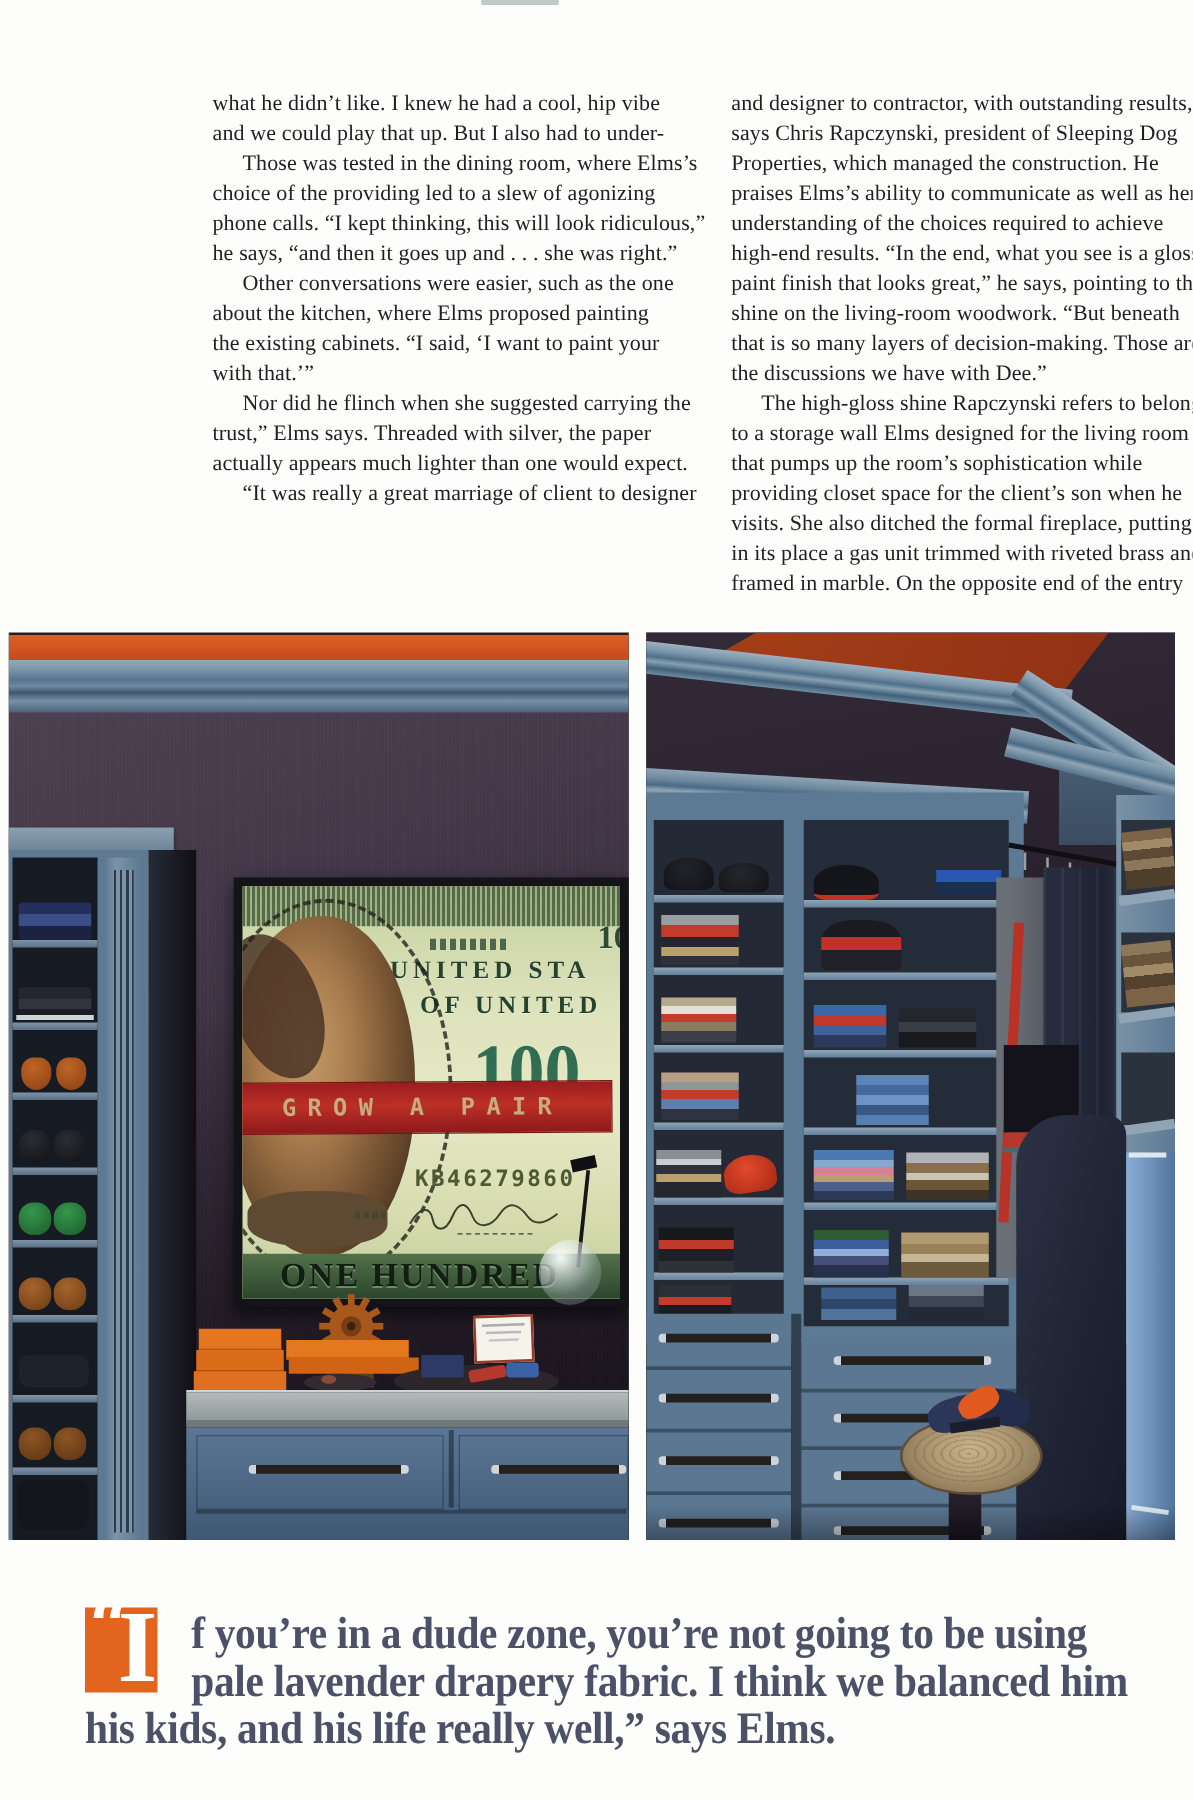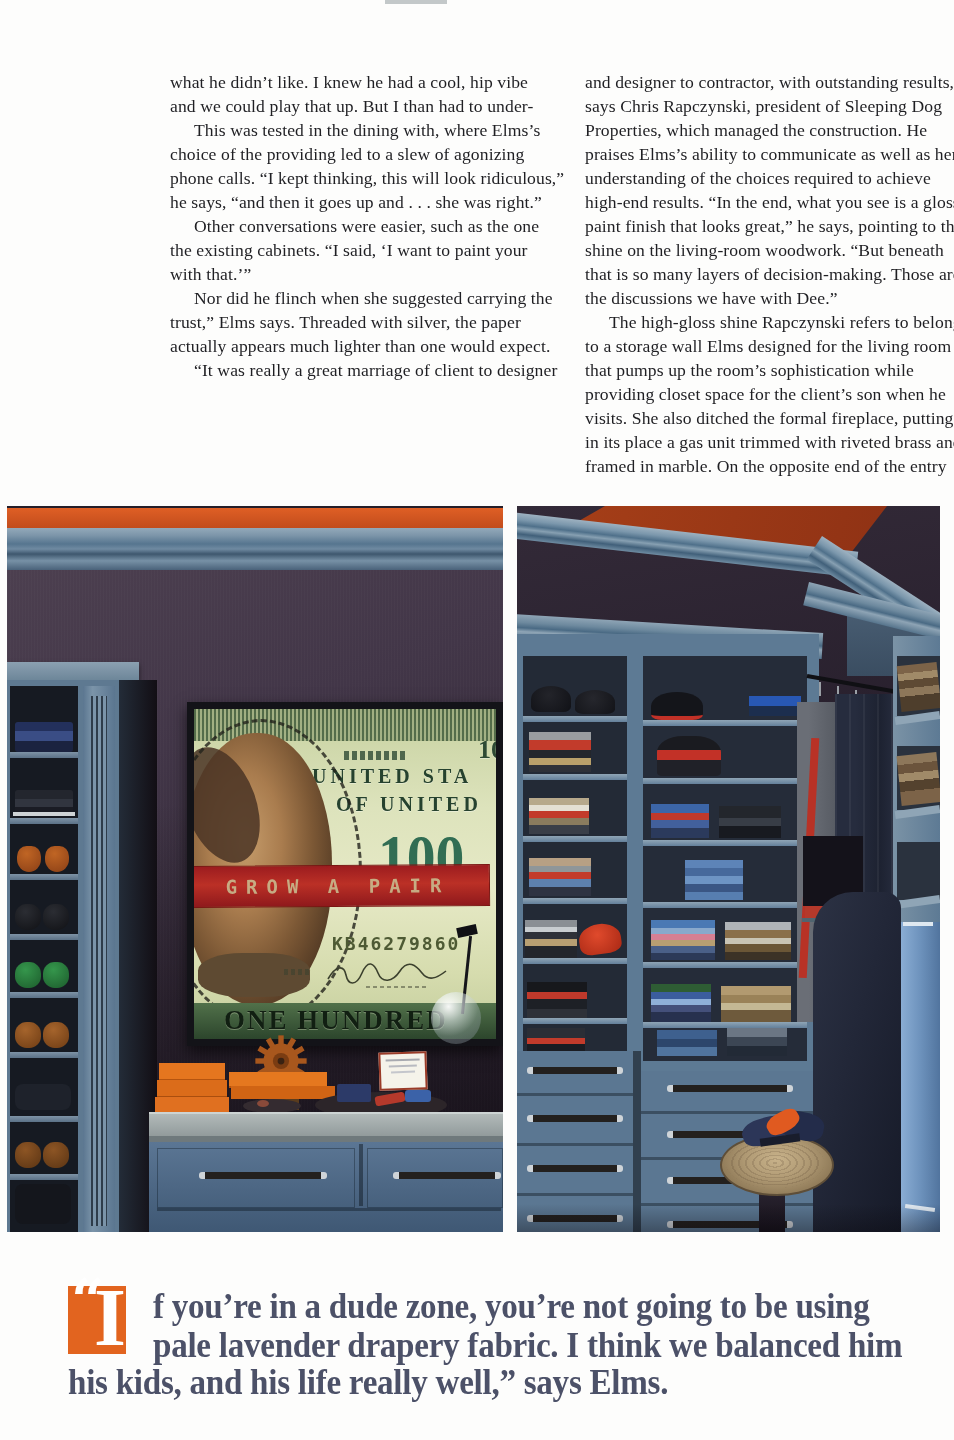--- a/index.html
+++ b/index.html
@@ -26,26 +26,27 @@
      color:var(--quote_text,#4c5168);font-size:36px;white-space:nowrap;
      transform:scaleX(.92);transform-origin:left top;letter-spacing:-.3px}
 </style>
 </head>
 <body>
 
 <div class="a" style="left:385px;top:0;width:62px;height:4px;background:#aab0b4;opacity:.7"></div>
 
 <div class="col" style="left:170px;top:70px;width:392px">
     <div>what he didn’t like. I knew he had a cool, hip vibe</div>
-    <div>and we could play that up. But I than had to under-</div>
-    <div class="indent">This was tested in the dining with, where Elms’s</div>
+    <div>and we could play that up. But I also had to under-</div>
+    <div class="indent">Those was tested in the dining room, where Elms’s</div>
     <div>choice of the providing led to a slew of agonizing</div>
     <div>phone calls. “I kept thinking, this will look ridiculous,”</div>
     <div>he says, “and then it goes up and . . . she was right.”</div>
     <div class="indent">Other conversations were easier, such as the one</div>
+    <div>about the kitchen, where Elms proposed painting</div>
     <div>the existing cabinets. “I said, ‘I want to paint your</div>
     <div>with that.’”</div>
     <div class="indent">Nor did he flinch when she suggested carrying the</div>
     <div>trust,” Elms says. Threaded with silver, the paper</div>
     <div>actually appears much lighter than one would expect.</div>
     <div class="indent">“It was really a great marriage of client to designer</div>
   </div>
 
 <div class="col" style="left:585px;top:70px;width:420px">
     <div>and designer to contractor, with outstanding results,</div>

